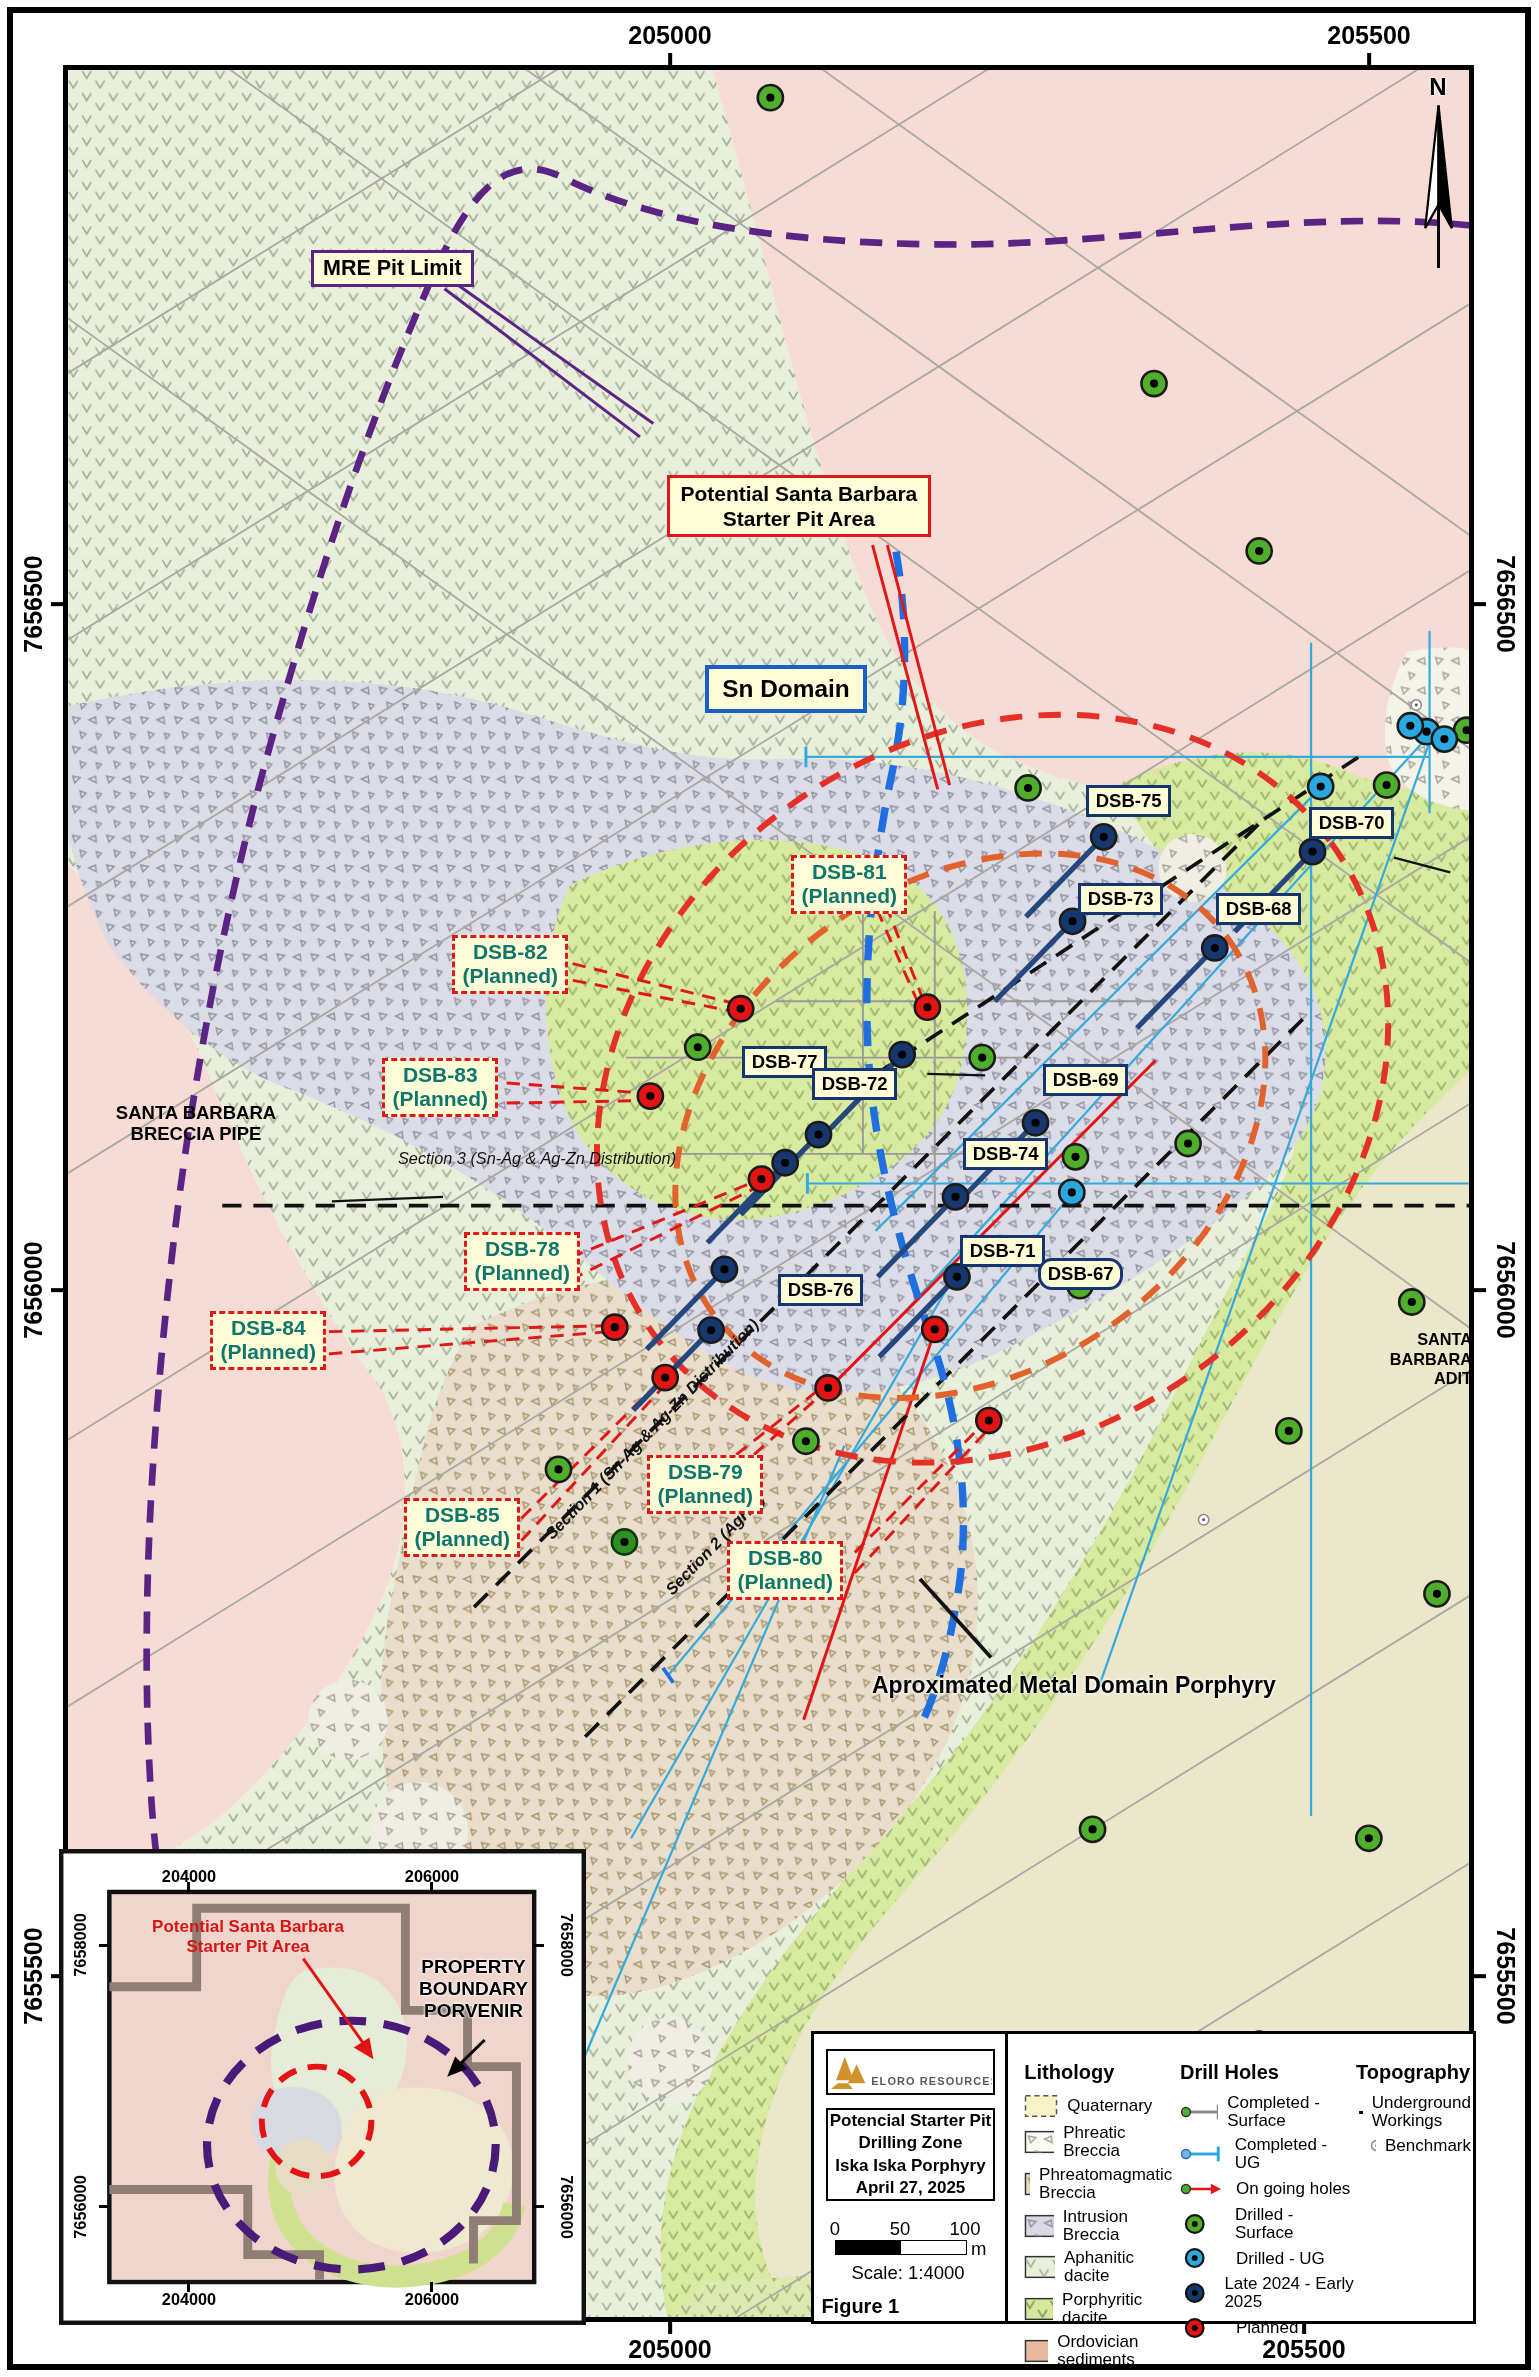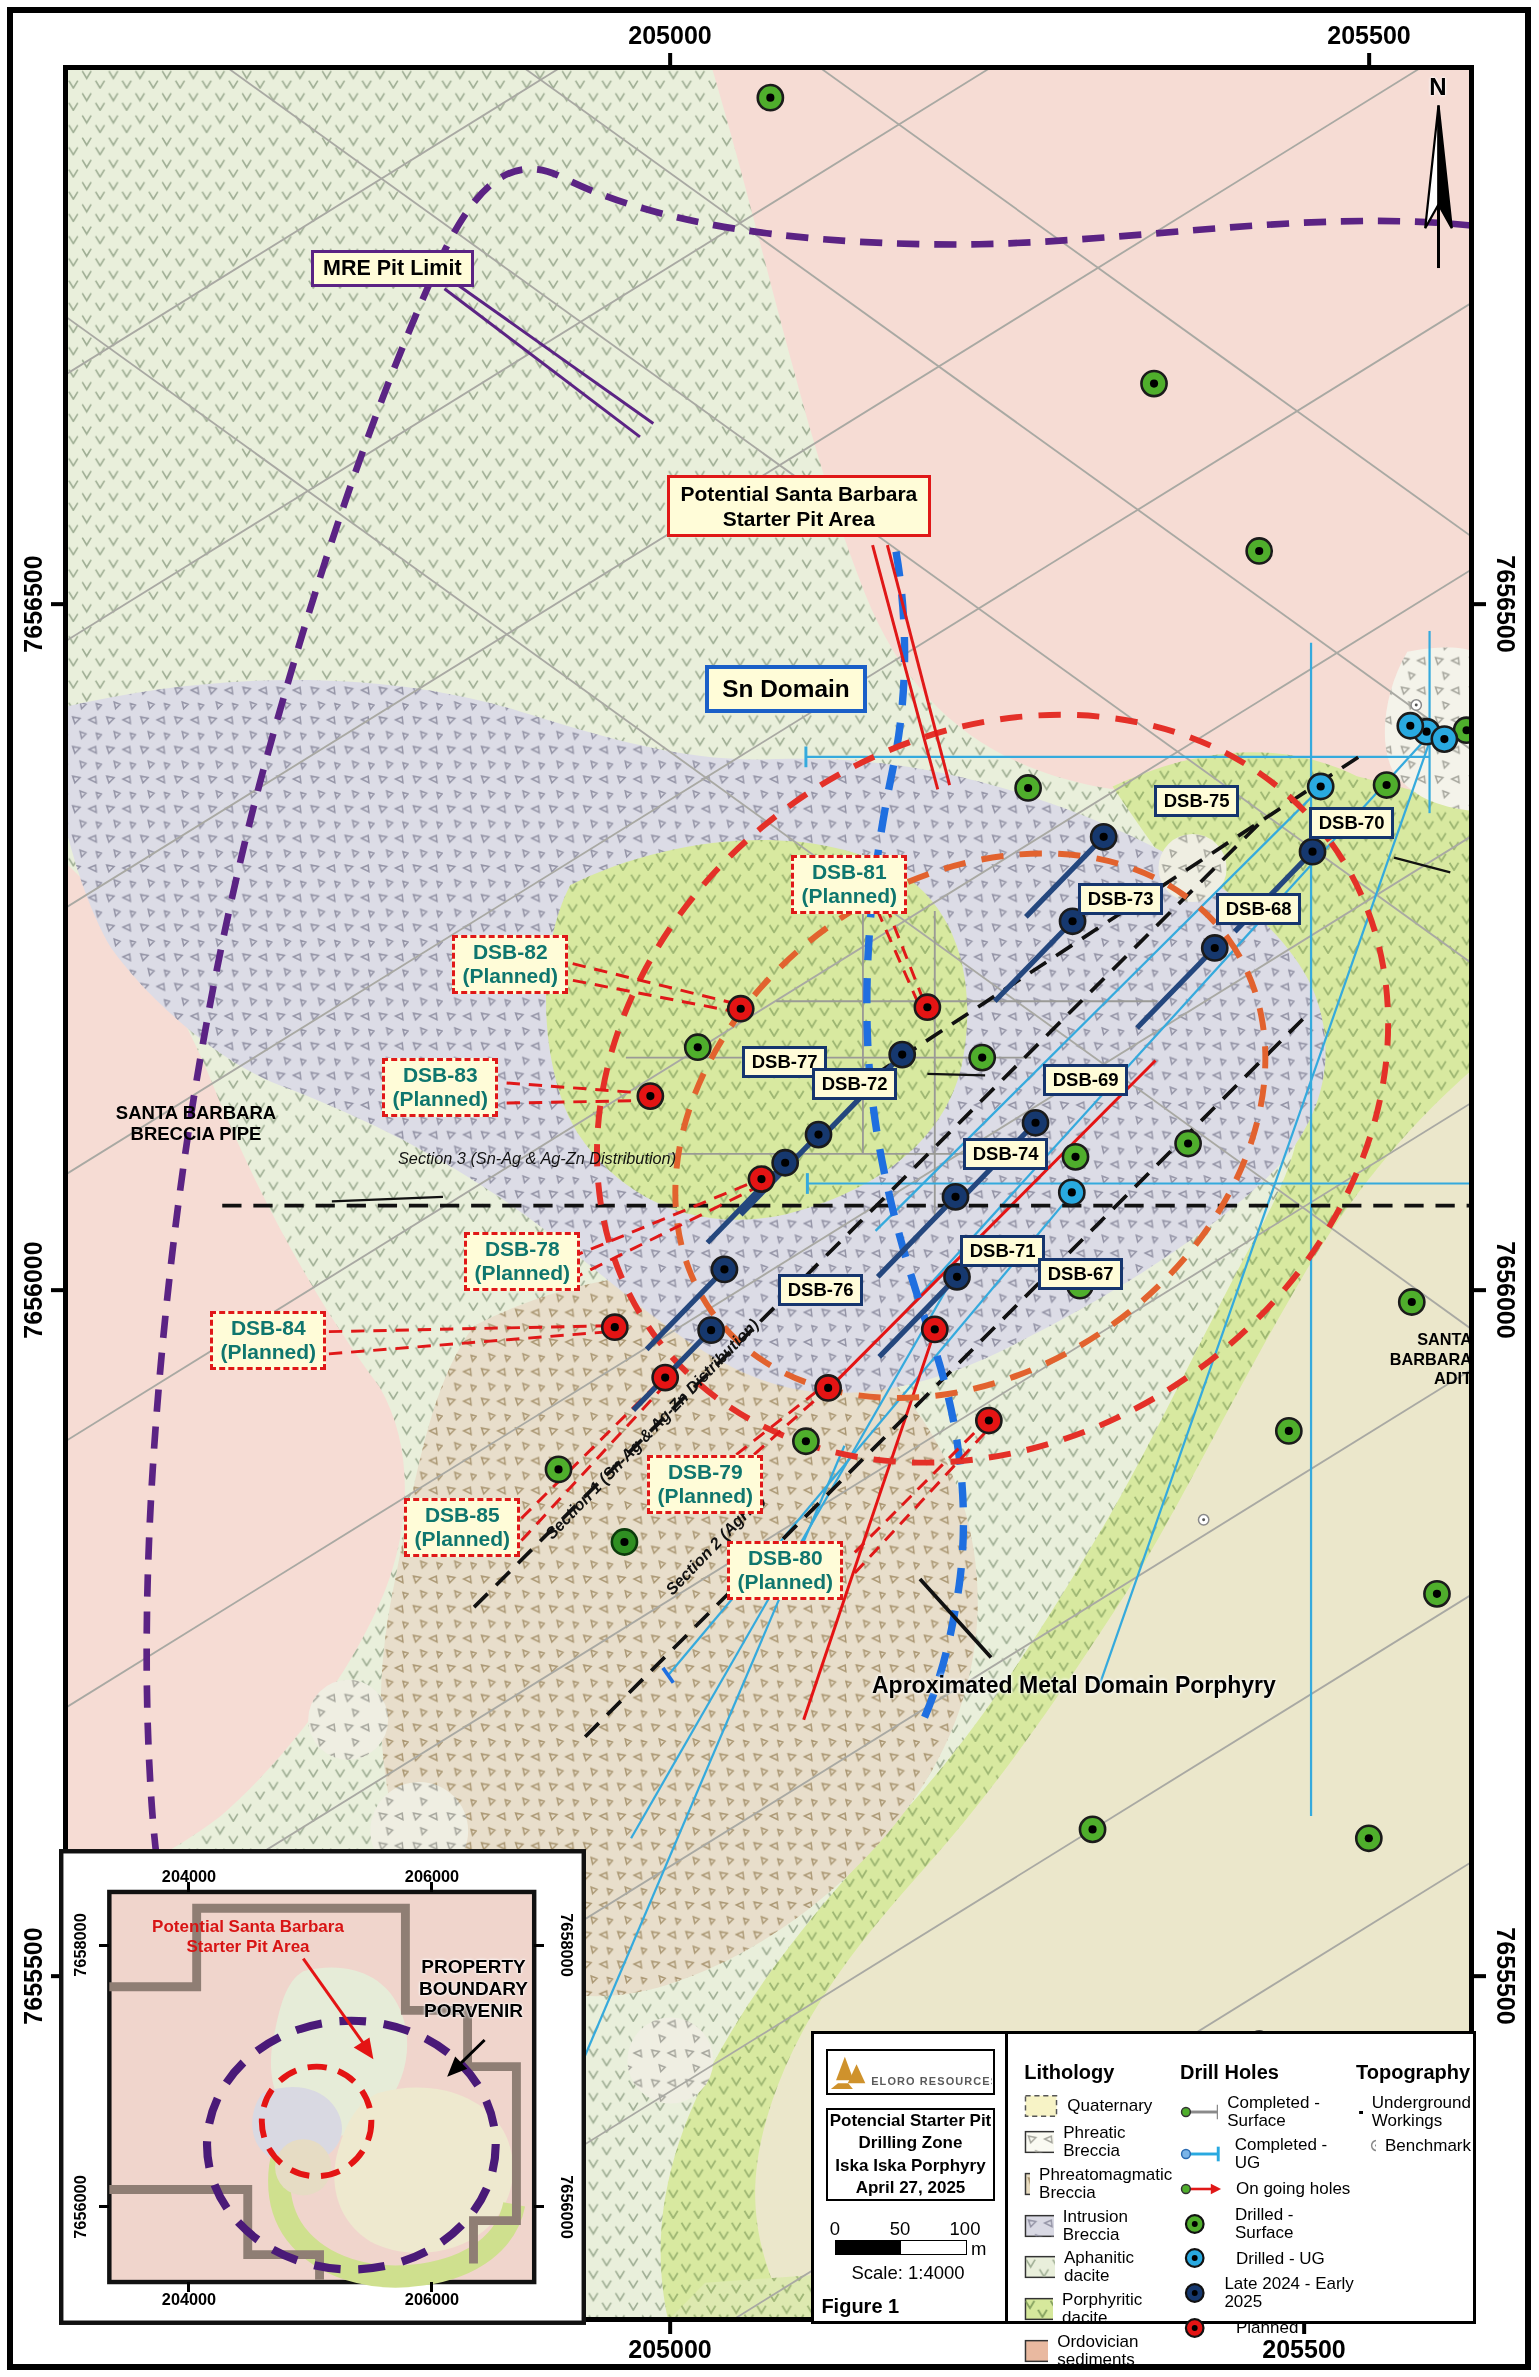--- a/index.html
+++ b/index.html
@@ -357,30 +357,30 @@
     </div>
     <div class="aditTxt">
       <div>SANTA</div>
       <div>BARBARA</div>
       <div>ADIT</div>
     </div>
     <div class="txtOnly" style="left:872px;top:1672px;font-size:23px;white-space:nowrap;text-shadow:0 0 3.7px #fff,0 0 3.7px #fff;">Aproximated Metal Domain Porphyry</div>
     <div class="secTxt" style="left:398px;top:1149px;">Section 3 (Sn-Ag &amp; Ag-Zn Distribution)</div>
     <div class="secTxt" style="left:652px;top:1429px;transform:translate(-50%,-50%) rotate(-46deg);font-weight:bold;">Section 1 (Sn-Ag &amp; Ag-Zn Distribution)</div>
     <div class="secTxt" style="left:715px;top:1544px;transform:translate(-50%,-50%) rotate(-46deg);font-weight:bold;">Section 2  (AgHG)</div>
-  <div class="lblNavy" style="left: 1154px; top: 785px;">DSB-75</div>
+  <div class="lblNavy" style="left: 1086px; top: 785px;">DSB-75</div>
       <div class="lblNavy" style="left: 1309px; top: 807px;">DSB-70</div>
       <div class="lblNavy" style="left: 1078px; top: 883px;">DSB-73</div>
       <div class="lblNavy" style="left: 1216px; top: 893px;">DSB-68</div>
       <div class="lblNavy" style="left: 742px; top: 1046px;">DSB-77</div>
       <div class="lblNavy" style="left: 812px; top: 1068px;">DSB-72</div>
       <div class="lblNavy" style="left: 1043px; top: 1064px;">DSB-69</div>
       <div class="lblNavy" style="left: 963px; top: 1138px;">DSB-74</div>
       <div class="lblNavy" style="left: 960px; top: 1235px;">DSB-71</div>
-      <div class="lblNavy" style="left: 1038px; top: 1258px;">DSB-67</div>
+      <div class="lblNavy" style="left: 1038px; top: 1258px; border-radius: 14px;">DSB-67</div>
       <div class="lblNavy" style="left: 778px; top: 1274px;">DSB-76</div>
       <div class="lblPlanned" style="left: 791px; top: 855px;">
         <div>DSB-81</div>
         <div>(Planned)</div>
       </div>
       <div class="lblPlanned" style="left: 452px; top: 935px;">
         <div>DSB-82</div>
         <div>(Planned)</div>
       </div>
       <div class="lblPlanned" style="left: 382px; top: 1058px;">

